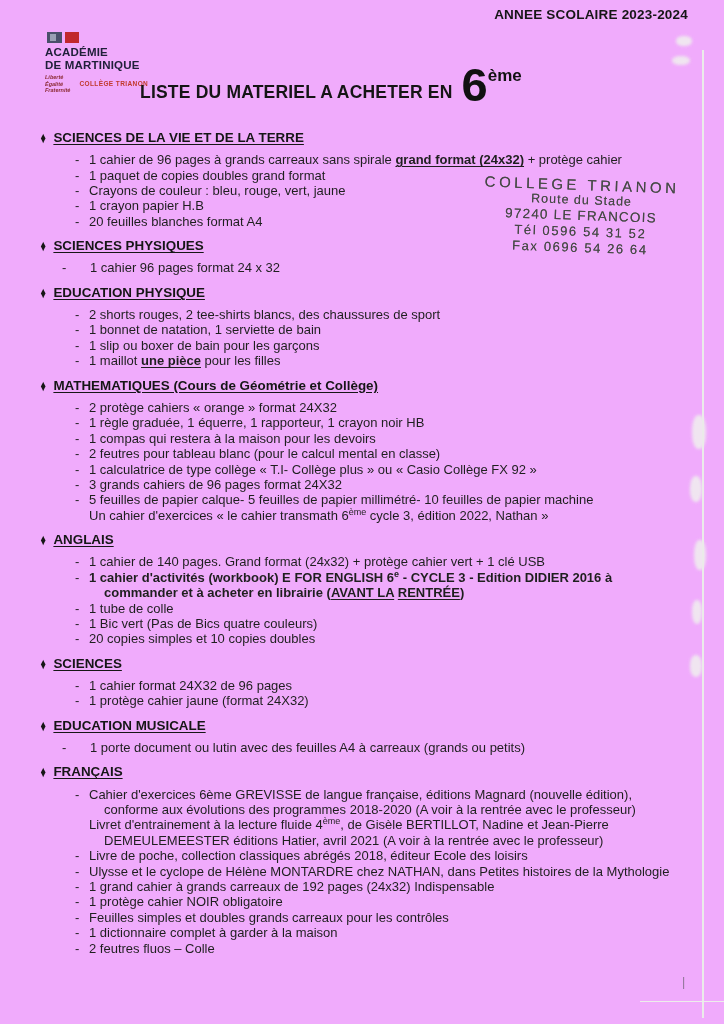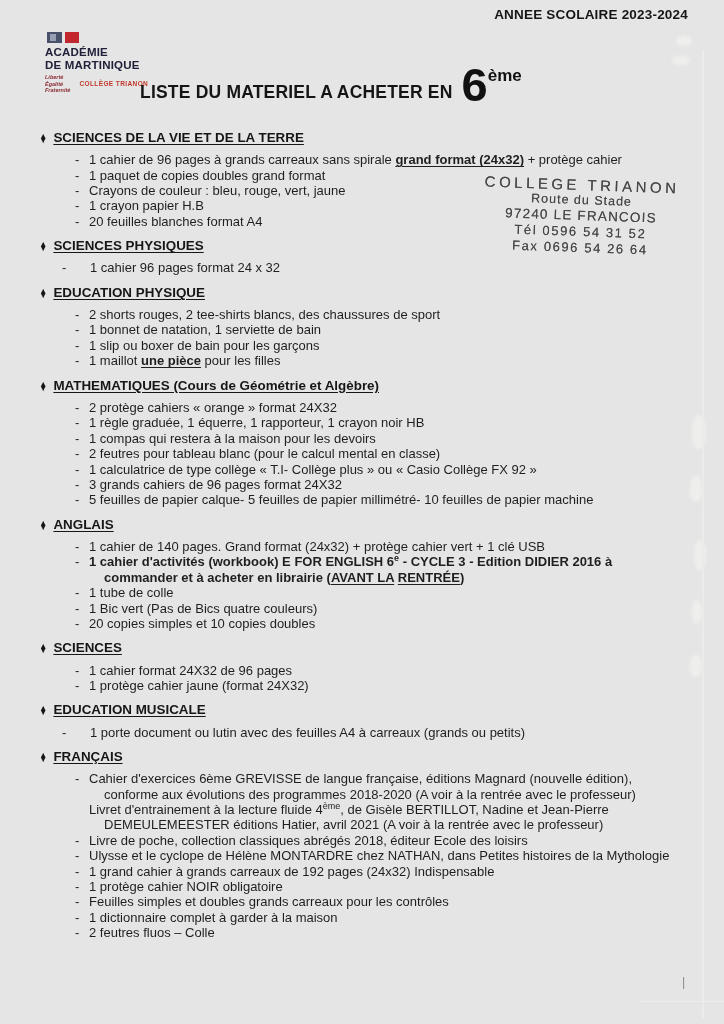--- a/index.html
+++ b/index.html
@@ -1,18 +1,18 @@
 <!DOCTYPE html>
 <html><head>
 <meta charset="utf-8">
 <style>
   html,body { margin:0; padding:0; background:#ffffff; }
   .page {
     position:relative; width:724px; height:1024px; margin:0 auto;
-    background:#e5e5e5; color:#1f1f1f; overflow:hidden;
+    background:#f0abfc; color:#1f1f1f; overflow:hidden;
     font-family:"Liberation Sans", sans-serif;
   }
 
   
   .year { position:absolute; top:7px; right:36px; font-weight:bold; font-size:13.5px; letter-spacing:.2px; color:#161616; }
 
   
   .logo { position:absolute; left:45px; top:32px; width:150px; }
   .flags { display:flex; gap:3px; margin-left:2px; margin-bottom:3px; }
   .flag-navy { position:relative; width:15px; height:11px; background:#49506a; }
@@ -154,21 +154,21 @@
             <span class="dash">-</span>
             <span class="itext"><span>1 slip ou boxer de bain pour les garçons</span></span>
           </div>
           <div class="item">
             <span class="dash">-</span>
             <span class="itext"><span>1 maillot </span><span class="b u">une pièce</span><span> pour les filles</span></span>
           </div>
         </div>
       </div>
       <div class="section">
-        <div class="sec-title"><span class="bullet">♦</span><span class="sec-title-text">MATHEMATIQUES (Cours de Géométrie et Algèbre)</span></div>
+        <div class="sec-title"><span class="bullet">♦</span><span class="sec-title-text">MATHEMATIQUES (Cours de Géométrie et Collège)</span></div>
         <div class="items">
           <div class="item">
             <span class="dash">-</span>
             <span class="itext"><span>2 protège cahiers « orange » format 24X32</span></span>
           </div>
           <div class="item">
             <span class="dash">-</span>
             <span class="itext"><span>1 règle graduée, 1 équerre, 1 rapporteur, 1 crayon noir HB</span></span>
           </div>
           <div class="item">
@@ -183,20 +183,24 @@
             <span class="dash">-</span>
             <span class="itext"><span>1 calculatrice de type collège « T.I- Collège plus » ou « Casio Collège FX 92 »</span></span>
           </div>
           <div class="item">
             <span class="dash">-</span>
             <span class="itext"><span>3 grands cahiers de 96 pages format 24X32</span></span>
           </div>
           <div class="item">
             <span class="dash">-</span>
             <span class="itext"><span>5 feuilles de papier calque- 5 feuilles de papier millimétré- 10 feuilles de papier machine</span></span>
+          </div>
+          <div class="item">
+            <span class="dash"></span>
+            <span class="itext"><span>Un cahier d'exercices « le cahier transmath 6</span><sup>ème</sup><span> cycle 3, édition 2022, Nathan »</span></span>
           </div>
         </div>
       </div>
       <div class="section">
         <div class="sec-title"><span class="bullet">♦</span><span class="sec-title-text">ANGLAIS</span></div>
         <div class="items">
           <div class="item">
             <span class="dash">-</span>
             <span class="itext"><span>1 cahier de 140 pages. Grand format (24x32) + protège cahier vert + 1 clé USB</span></span>
           </div>

